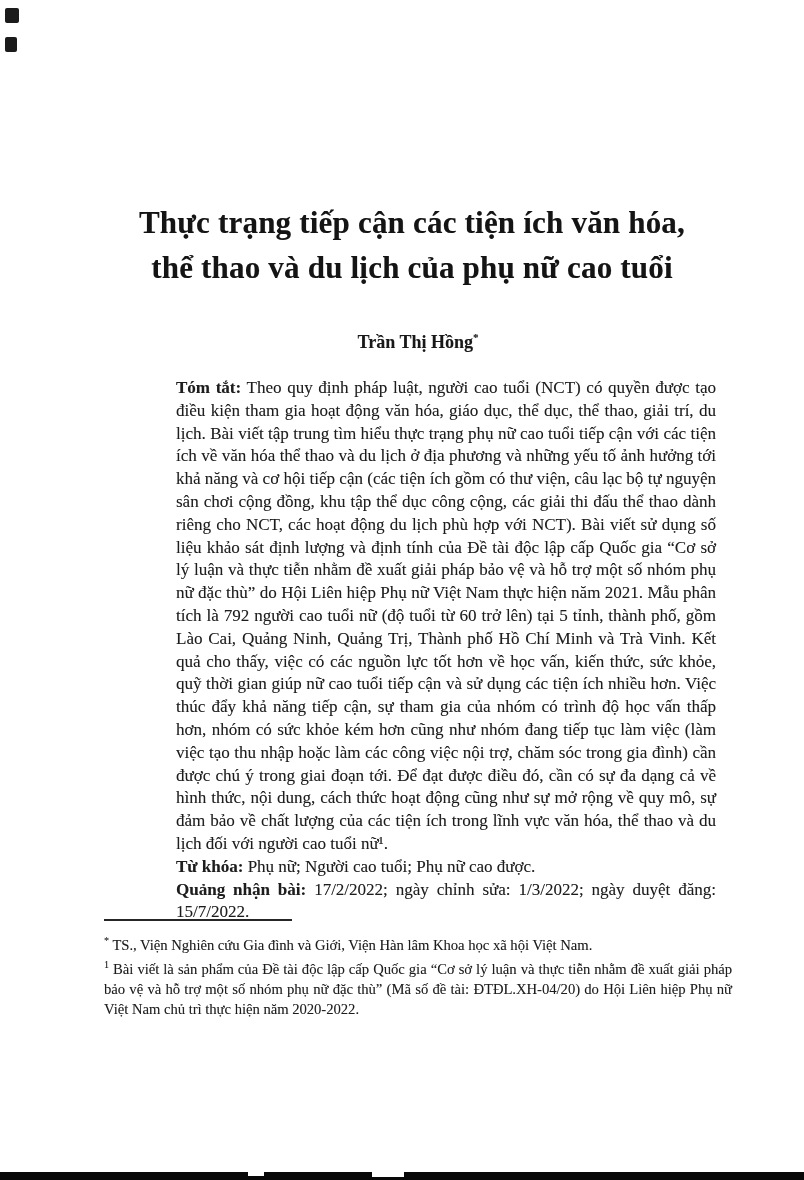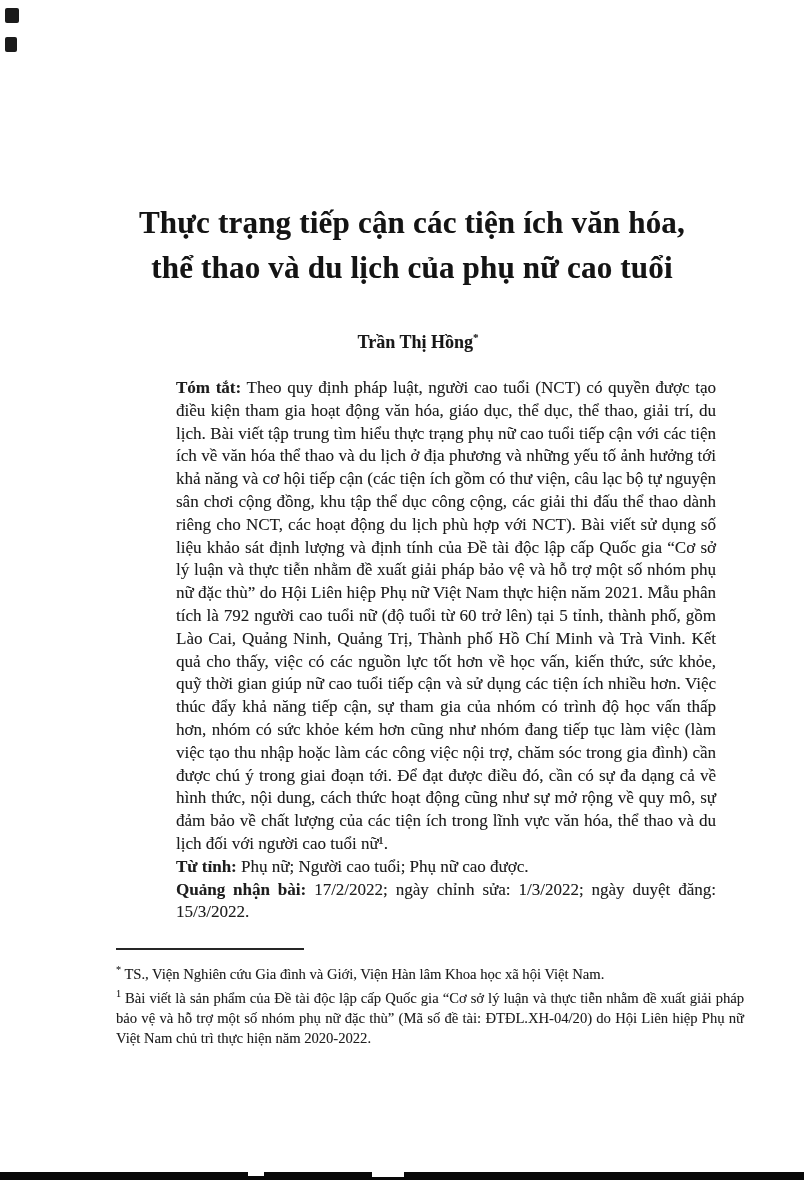--- a/index.html
+++ b/index.html
@@ -31,22 +31,22 @@
     position:absolute; top:377px; left:176px; width:540px;
     font-size:17px; line-height:22.8px; text-align:justify;
   }
   .body-block p { margin:0; }
   b.lbl { font-weight:700; }
   .keywords { margin-top:7px; }
   .dates1 { margin-top:8px; text-align:justify; text-align-last:justify; }
   .dates2 { text-align:left; }
 
   .footnote-area {
-    position:absolute; top:948px; left:104px; width:628px;
-    font-size:14.6px; line-height:20px; text-align:justify;margin-left:12px;
+    position:absolute; top:919px; left:104px; width:628px;
+    font-size:14.6px; line-height:20px; text-align:justify;
   }
   .fn-rule { width:188px; height:0; border-top:2px solid #262626; margin-bottom:10px; }
   .footnote-area p { margin:0; }
   .footnote-area sup { font-size:10px; }
 
   .bottom-bar { position:absolute; left:0; top:1172px; width:804px; height:8px; background:#080808; }
   .bar-notch { position:absolute; background:#ffffff; }
   .bar-notch.n1 { left:248px; top:1172px; width:16px; height:4px; }
   .bar-notch.n2 { left:372px; top:1172px; width:32px; height:5px; }
 </style>
@@ -66,28 +66,28 @@
   <div class="author">
     <span>Trần Thị Hồng</span><sup>*</sup>
   </div>
 
   <div class="body-block">
     <p class="abstract">
       <b class="lbl">Tóm tắt:</b>
       <span>Theo quy định pháp luật, người cao tuổi (NCT) có quyền được tạo điều kiện tham gia hoạt động văn hóa, giáo dục, thể dục, thể thao, giải trí, du lịch. Bài viết tập trung tìm hiểu thực trạng phụ nữ cao tuổi tiếp cận với các tiện ích về văn hóa thể thao và du lịch ở địa phương và những yếu tố ảnh hưởng tới khả năng và cơ hội tiếp cận (các tiện ích gồm có thư viện, câu lạc bộ tự nguyện sân chơi cộng đồng, khu tập thể dục công cộng, các giải thi đấu thể thao dành riêng cho NCT, các hoạt động du lịch phù hợp với NCT). Bài viết sử dụng số liệu khảo sát định lượng và định tính của Đề tài độc lập cấp Quốc gia “Cơ sở lý luận và thực tiễn nhằm đề xuất giải pháp bảo vệ và hỗ trợ một số nhóm phụ nữ đặc thù” do Hội Liên hiệp Phụ nữ Việt Nam thực hiện năm 2021. Mẫu phân tích là 792 người cao tuổi nữ (độ tuổi từ 60 trở lên) tại 5 tỉnh, thành phố, gồm Lào Cai, Quảng Ninh, Quảng Trị, Thành phố Hồ Chí Minh và Trà Vinh. Kết quả cho thấy, việc có các nguồn lực tốt hơn về học vấn, kiến thức, sức khỏe, quỹ thời gian giúp nữ cao tuổi tiếp cận và sử dụng các tiện ích nhiều hơn. Việc thúc đẩy khả năng tiếp cận, sự tham gia của nhóm có trình độ học vấn thấp hơn, nhóm có sức khỏe kém hơn cũng như nhóm đang tiếp tục làm việc (làm việc tạo thu nhập hoặc làm các công việc nội trợ, chăm sóc trong gia đình) cần được chú ý trong giai đoạn tới. Để đạt được điều đó, cần có sự đa dạng cả về hình thức, nội dung, cách thức hoạt động cũng như sự mở rộng về quy mô, sự đảm bảo về chất lượng của các tiện ích trong lĩnh vực văn hóa, thể thao và du lịch đối với người cao tuổi nữ¹.</span>
     </p>
     <p class="keywords">
-      <b class="lbl">Từ tỉnh:</b>
+      <b class="lbl">Từ khóa:</b>
       <span>Phụ nữ; Người cao tuổi; Phụ nữ cao được.</span>
     </p>
     <p class="dates1">
       <b class="lbl">Quảng nhận bài:</b>
       <span>17/2/2022; ngày chỉnh sửa: 1/3/2022; ngày duyệt đăng:</span>
     </p>
-    <p class="dates2">15/3/2022.</p>
+    <p class="dates2">15/7/2022.</p>
   </div>
 
   <div class="footnote-area">
     <div class="fn-rule"></div>
     <p>
       <sup>*</sup>
       <span>TS., Viện Nghiên cứu Gia đình và Giới, Viện Hàn lâm Khoa học xã hội Việt Nam.</span>
     </p>
     <p>
       <sup>1</sup>

